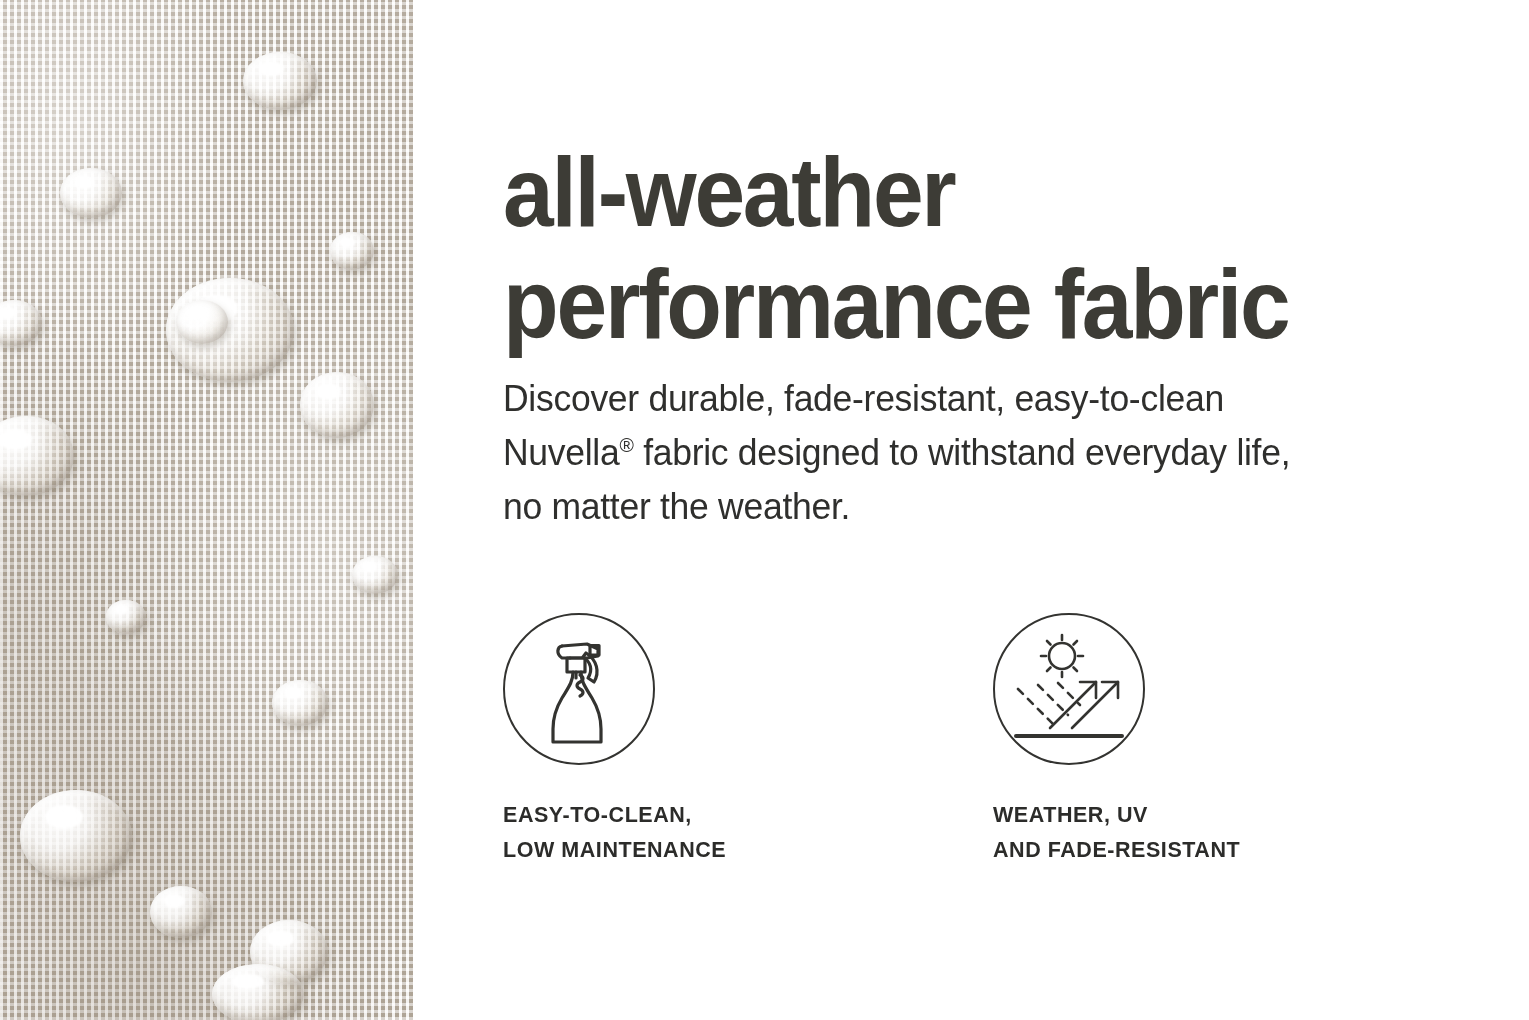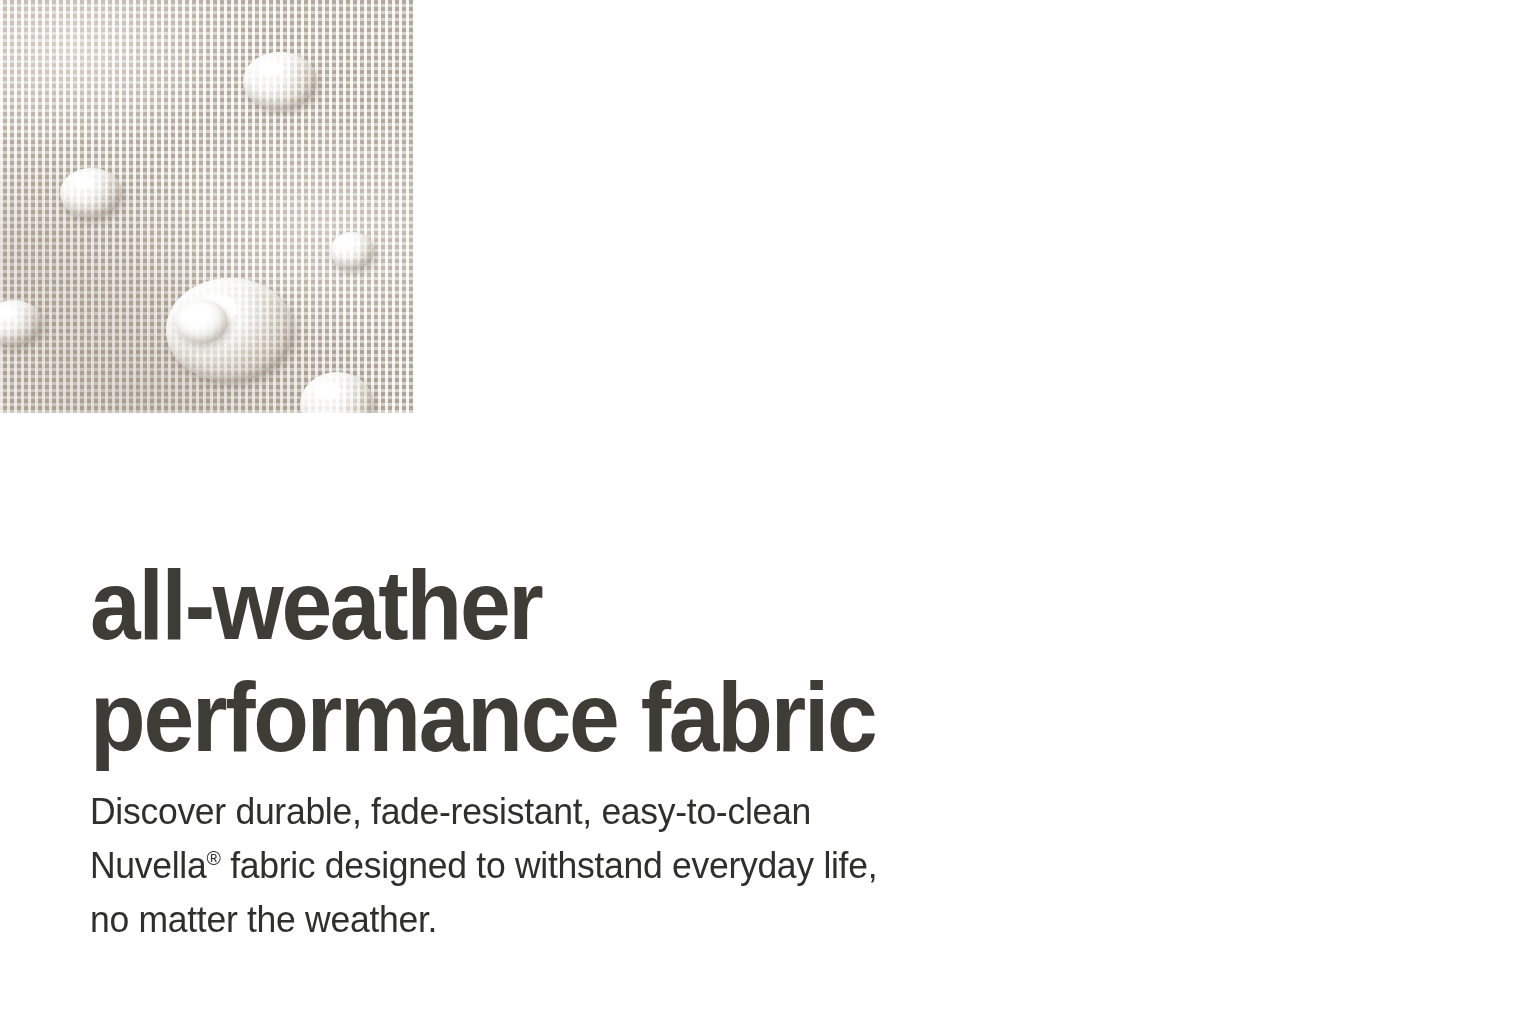--- a/index.html
+++ b/index.html
@@ -14,21 +14,21 @@
     font-family: "Liberation Sans", sans-serif;
     -webkit-font-smoothing: antialiased;
   }
 
   .banner {
     position: relative;
     width: 1529px;
     height: 1020px;
     background: #ffffff;
     display: flex;
-    flex-direction: column;
+    flex-direction: row;
   }
 
   
   .photo-panel {
     position: relative;
     width: 413px;
     height: 1020px;
     flex: 0 0 413px;
     overflow: hidden;
     background: #d9d3c9;
@@ -212,20 +212,22 @@
             <rect x="43" y="28" width="18" height="14"></rect>
 
             <path d="M62 23 C73 30 76 42 70 52 L64 48 C69 40 67 32 59 27 Z"></path>
 
             <path d="M52 42 L52 48"></path>
             <path d="M56 45 C60 47 60 50 56 52 C52 54 52 57 56 59 C60 61 60 64 56 66"></path>
 
             <path d="M49 42 C49 52 44 58 38 68 C32 78 29 88 29 99 L29 112 L77 112 L77 99 C77 88 74 78 68 68 C62 58 57 52 57 42"></path>
           </svg>
         </div>
+        <p class="feature-caption">EASY-TO-CLEAN,
+LOW MAINTENANCE</p>
       </div>
 
 
       <div class="feature">
         <div class="icon-circle">
           <svg width="118" height="112" viewBox="0 0 118 112" fill="none" stroke="#333330" stroke-width="2.6" stroke-linecap="round" stroke-linejoin="round">
 
             <circle cx="52" cy="23" r="13"></circle>
 
             <path d="M52 2 L52 7"></path>

